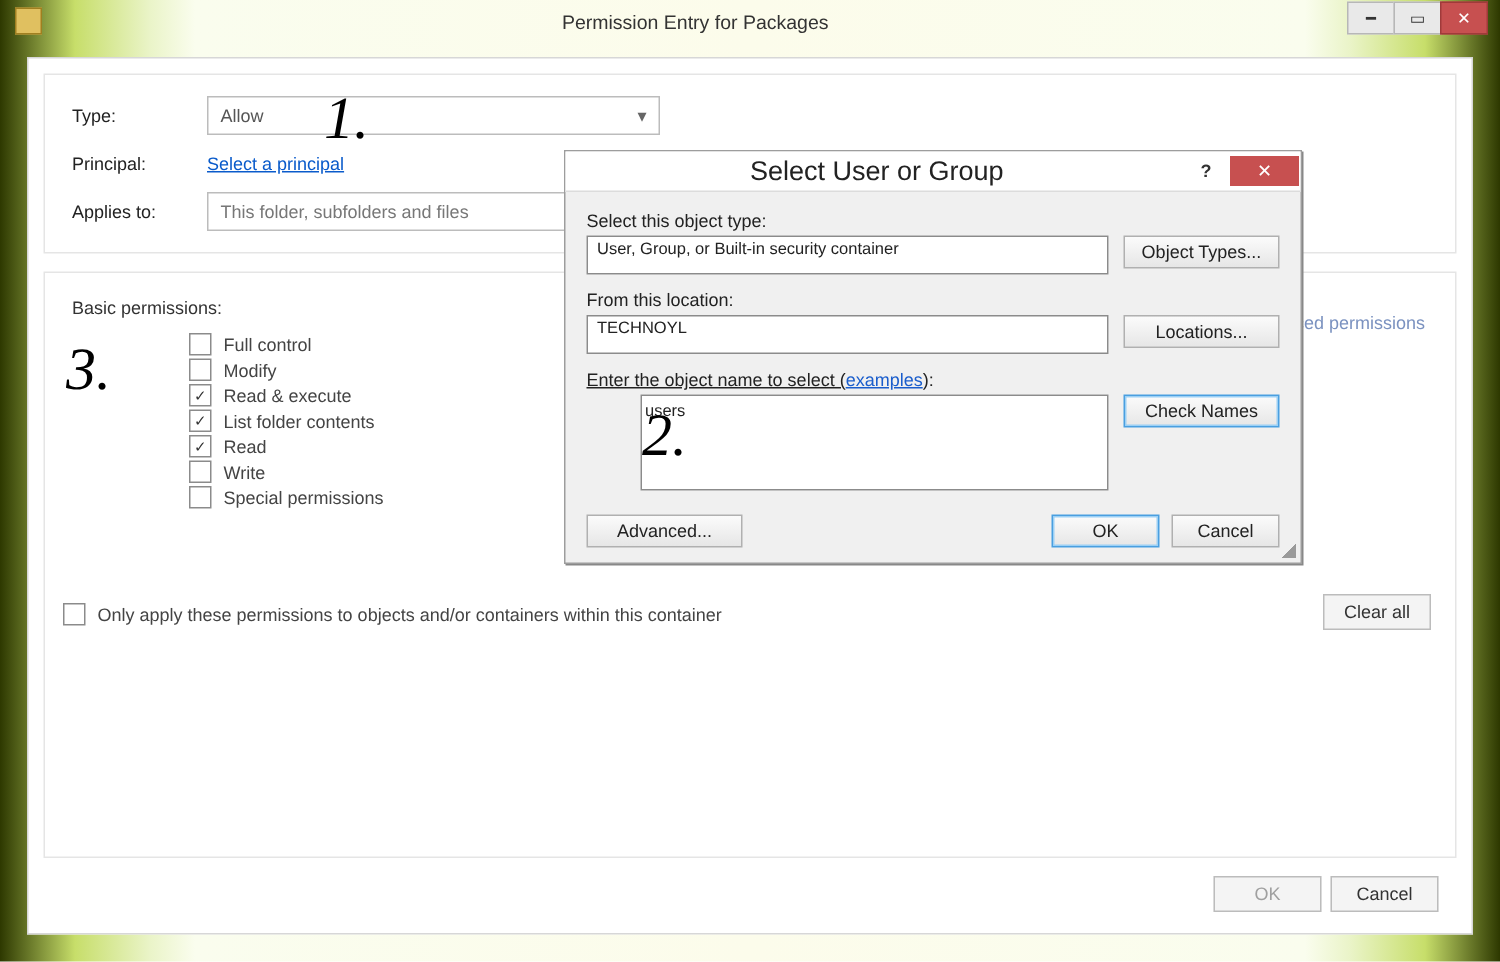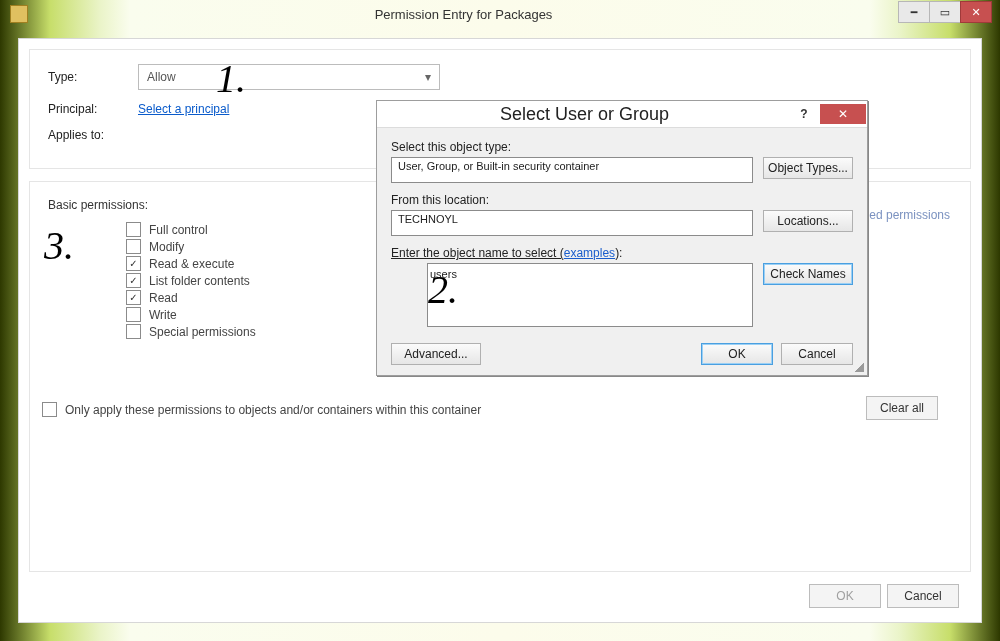--- a/index.html
+++ b/index.html
@@ -138,21 +138,21 @@
     color: #444;
   }
   .only-apply .cb { margin-right: 8px; }
   .adv-perm-link {
     position: absolute;
     right: 20px; top: 26px;
     color: #7b92c0;
   }
   .clear-all {
     position: absolute;
-    right: 32px; top: 214px;
+    right: 16px; top: 214px;
   }
 
   .dlg-btn {
     min-width: 72px;
     height: 24px;
     border: 1px solid #bcbcbc;
     background: #f4f4f4;
     display: inline-flex; align-items: center; justify-content: center;
     padding: 0 12px;
     color: #333;
@@ -214,21 +214,21 @@
     height: 54px;
     border: 1px solid #8b8b8b;
     background: #fff;
     padding: 4px 2px;
     margin-right: 10px;
     color: #222;
     font-size: 11px;
     margin-left: 36px;
   }
   .sd-btn {
-    width: 90px;
+    width: 104px;
     height: 22px;
     border: 1px solid #b0b0b0;
     background: linear-gradient(#fbfbfb,#e6e6e6);
     display: flex; align-items: center; justify-content: center;
     color: #222;
     box-sizing: border-box;
   }
   .sd-btn.highlight { border: 1px solid #4a9fe0; box-shadow: 0 0 0 1px #9bd0f5 inset; }
   .sd-buttons-row {
     display: flex;
@@ -279,20 +279,23 @@
         <span>Allow</span>
         <span class="chev">▾</span>
       </div>
     </div>
     <div class="row">
       <span class="label">Principal:</span>
       <span class="link">Select a principal</span>
     </div>
     <div class="row" style="margin-bottom:0;">
       <span class="label">Applies to:</span>
+      <div class="textfield">
+        <span>This folder, subfolders and files</span>
+      </div>
     </div>
   </div>
 
   <div class="bottom-block">
     <div class="bp-title">Basic permissions:</div>
 
     <div class="cb-row">
       <span class="cb"></span>
       <span>Full control</span>
     </div>

